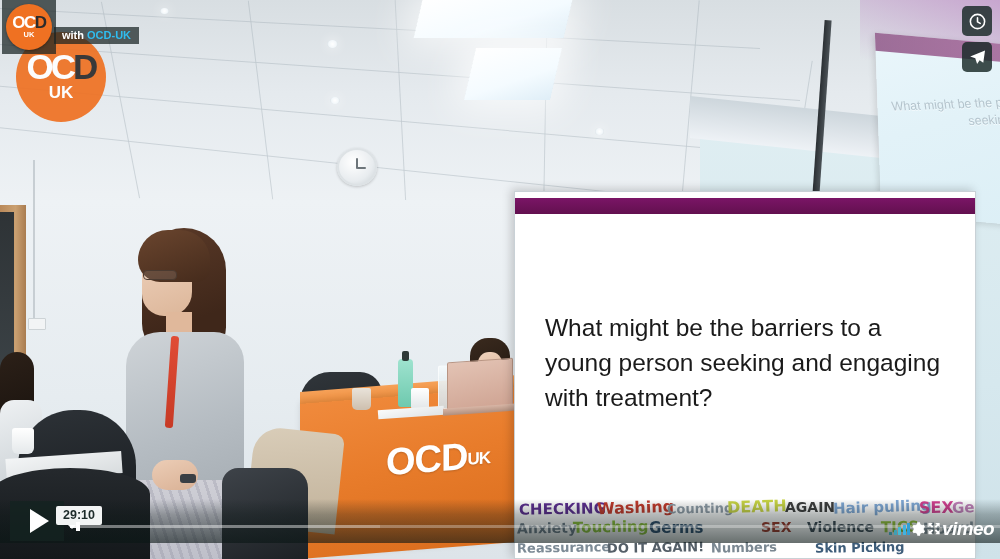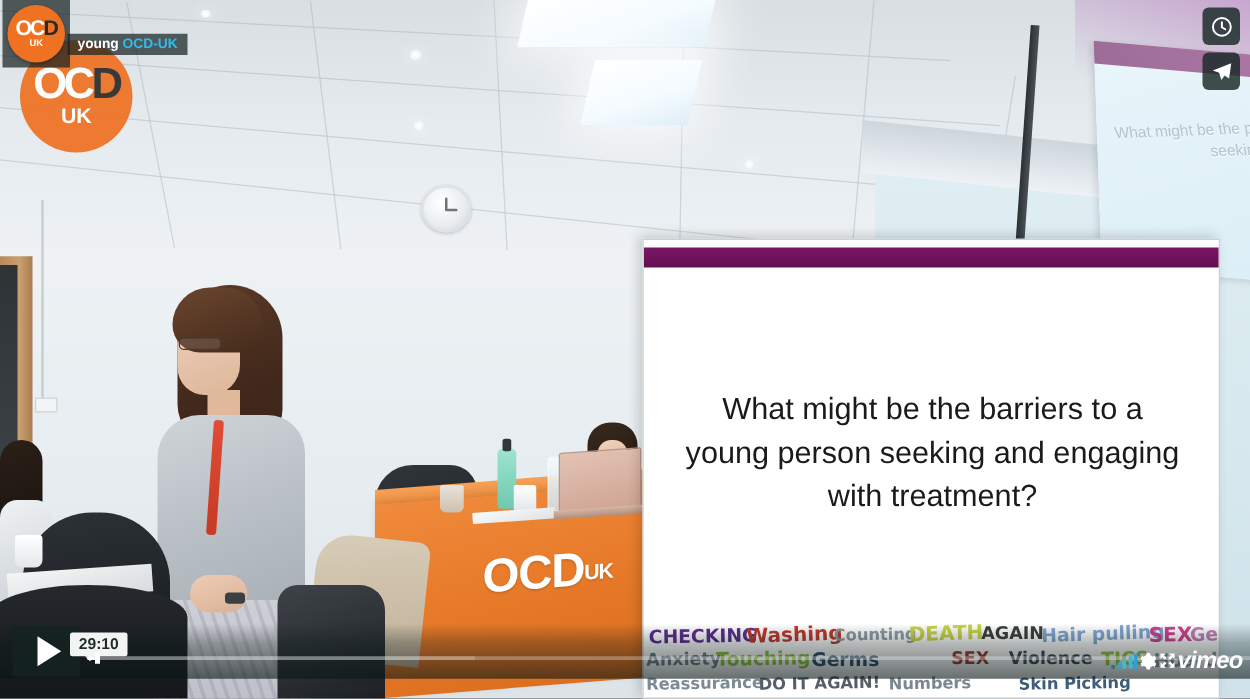--- a/index.html
+++ b/index.html
@@ -295,21 +295,20 @@
     border: 1.5px solid #c9d1d6;
     box-shadow: -3px -2px 9px rgba(0,0,0,.18);
     overflow: hidden;
   }
   .slide-header {
     position: absolute; left: 0; top: 6px; width: 100%; height: 16px;
     background: linear-gradient(180deg,#7a1566,#62104f);
   }
   .slide-question {
     position: absolute; left: 30px; top: 118px; width: 402px;
-    text-align: center;
     font-size: 24.5px; line-height: 35px; color: #1a1a1a;
     font-family: "Liberation Sans", sans-serif;
   }
 
   
   .collage {
     position: absolute; left: 0; bottom: 0; width: 100%; height: 64px;
     overflow: hidden;
   }
   .w {
@@ -555,21 +554,21 @@
     <div class="uk">UK</div>
   </div>
 
   <div class="badge-box"></div>
   <div class="badge-logo">
     <div class="oc"><span>OC</span><i>D</i></div>
     <div class="uk">UK</div>
   </div>
 
   <div class="byline">
-    <span>young</span>
+    <span>with</span>
     <span class="owner">OCD-UK</span>
   </div>
 
   <div class="corner-actions">
     <div class="corner-btn">
       <svg width="19" height="19" viewBox="0 0 24 24">
         <circle cx="12" cy="12" r="9" fill="none" stroke="#ffffff" stroke-width="2"></circle>
         <path d="M12 7.2v5.2l3.4 2" fill="none" stroke="#ffffff" stroke-width="2" stroke-linecap="round"></path>
       </svg>
     </div>

